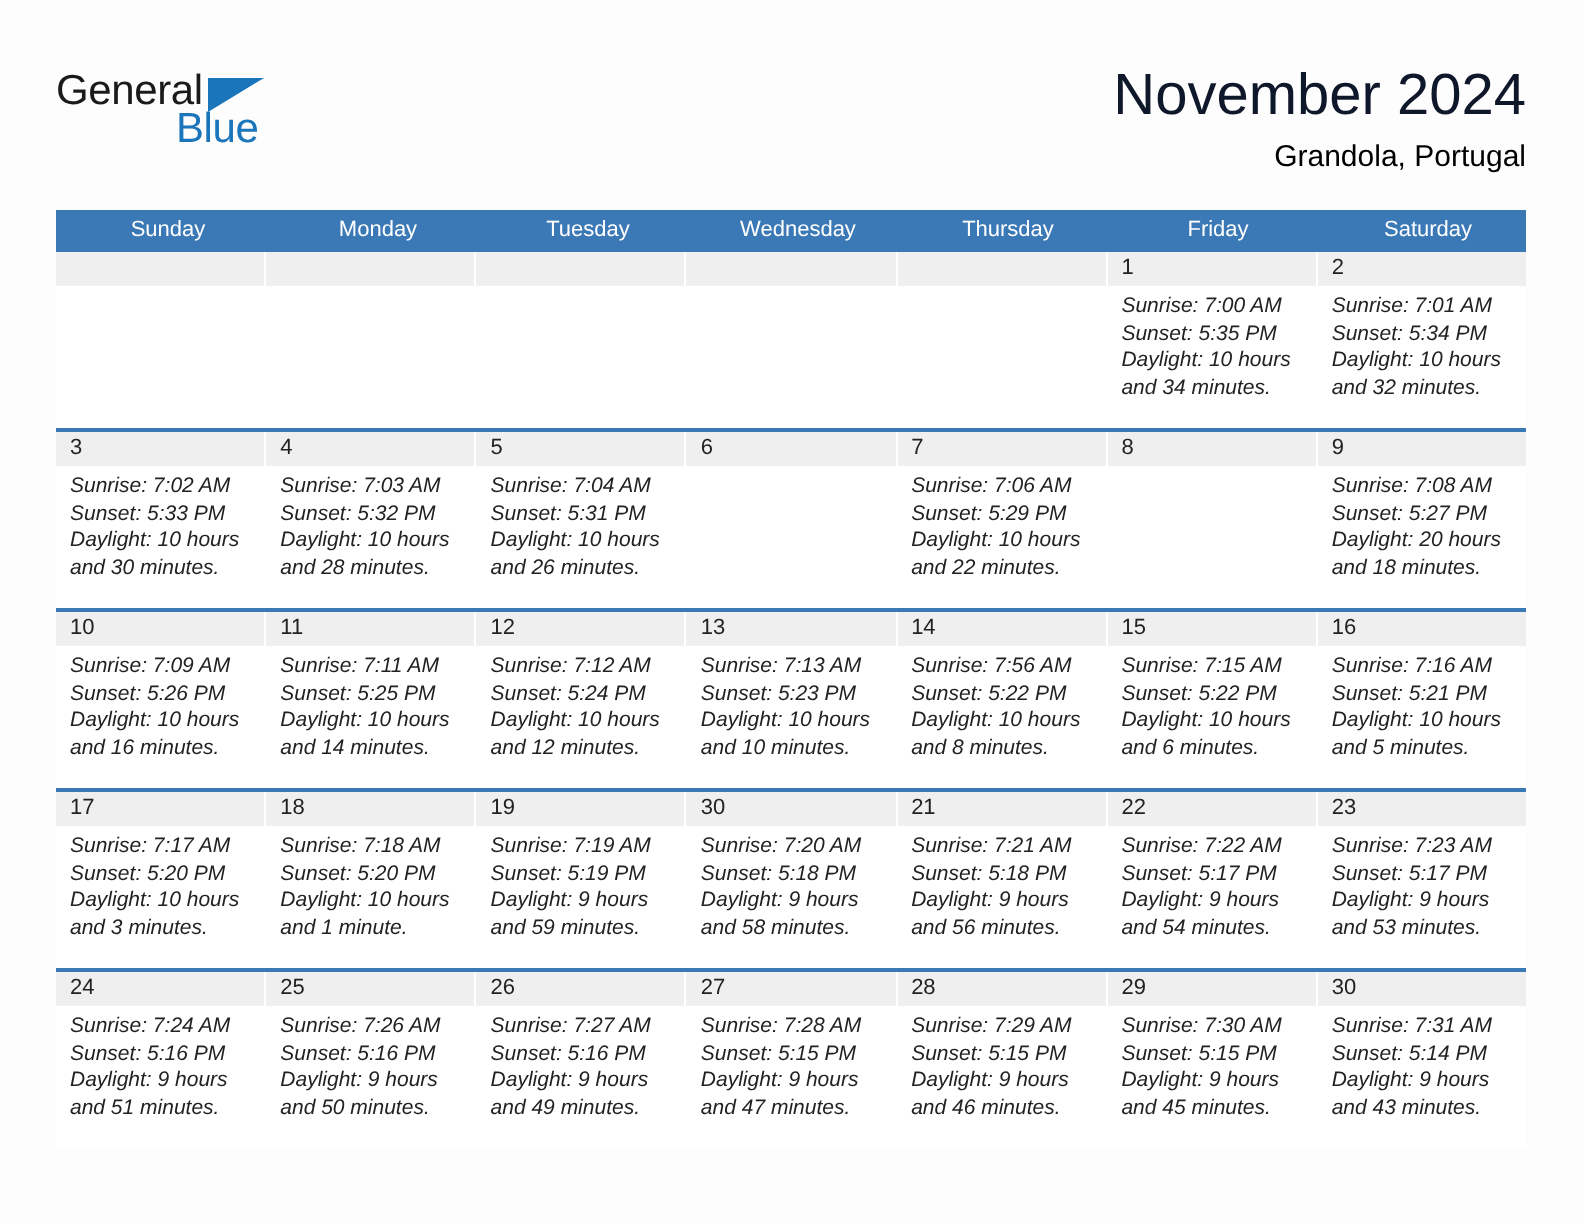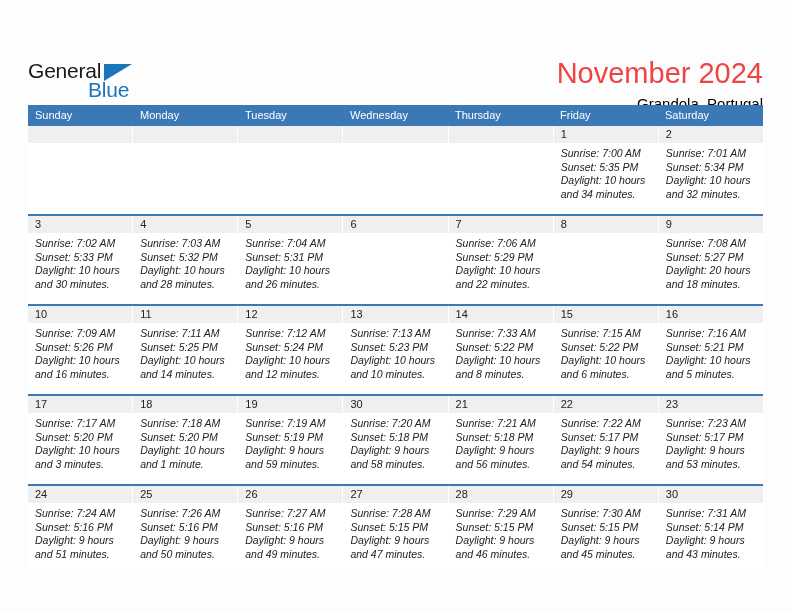--- a/index.html
+++ b/index.html
@@ -21,21 +21,20 @@
     box-sizing: border-box;
   }
 
   
   .top {
     position: absolute;
     left: 28px;
     top: 30px;
     right: 29px;
     height: 68px;
-    margin-top: 25px;
   }
   .logo {
     position: absolute;
     left: 0;
     top: 4px;
     width: 180px;
     height: 52px;
   }
   .logo-general {
     position: absolute;
@@ -66,21 +65,21 @@
 
   .titles {
     position: absolute;
     right: 0;
     top: 0;
     text-align: right;
   }
   .month-title {
     font-size: 29px;
     font-weight: normal;
-    color: #ef4444;
+    color: #0f172a;
     line-height: 36px;
     white-space: nowrap;
   }
   .location {
     font-size: 15px;
     color: #000000;
     line-height: 22px;
     margin-top: 2px;
     white-space: nowrap;
   }
@@ -98,20 +97,21 @@
     height: 21px;
   }
   .dow {
     flex: 1 1 0;
     color: #ffffff;
     font-size: 11px;
     line-height: 21px;
     padding-left: 7px;
     box-sizing: border-box;
     white-space: nowrap;
+    text-align: center;
   }
 
   .week {
     display: flex;
     border-top: 2px solid #3b79b6;
     background: #ffffff;
   }
   .week.first {
     border-top: none;
   }
@@ -285,21 +285,21 @@
             <div class="daynum">13</div>
             <div class="details">
               <div>Sunrise: 7:13 AM</div>
               <div>Sunset: 5:23 PM</div>
               <div class="wrap">Daylight: 10 hours and 10 minutes.</div>
             </div>
           </div>
           <div class="cell">
             <div class="daynum">14</div>
             <div class="details">
-              <div>Sunrise: 7:33 AM</div>
+              <div>Sunrise: 7:56 AM</div>
               <div>Sunset: 5:22 PM</div>
               <div class="wrap">Daylight: 10 hours and 8 minutes.</div>
             </div>
           </div>
           <div class="cell">
             <div class="daynum">15</div>
             <div class="details">
               <div>Sunrise: 7:15 AM</div>
               <div>Sunset: 5:22 PM</div>
               <div class="wrap">Daylight: 10 hours and 6 minutes.</div>

